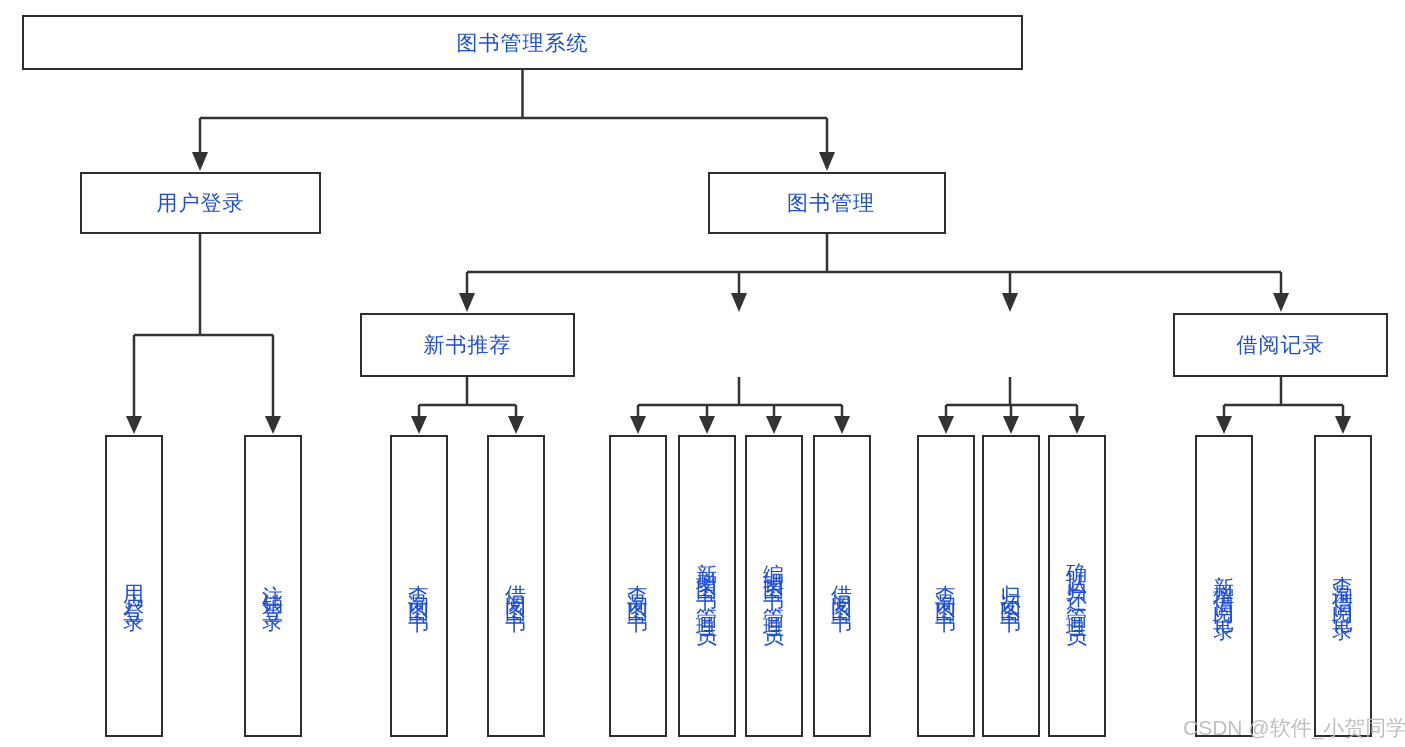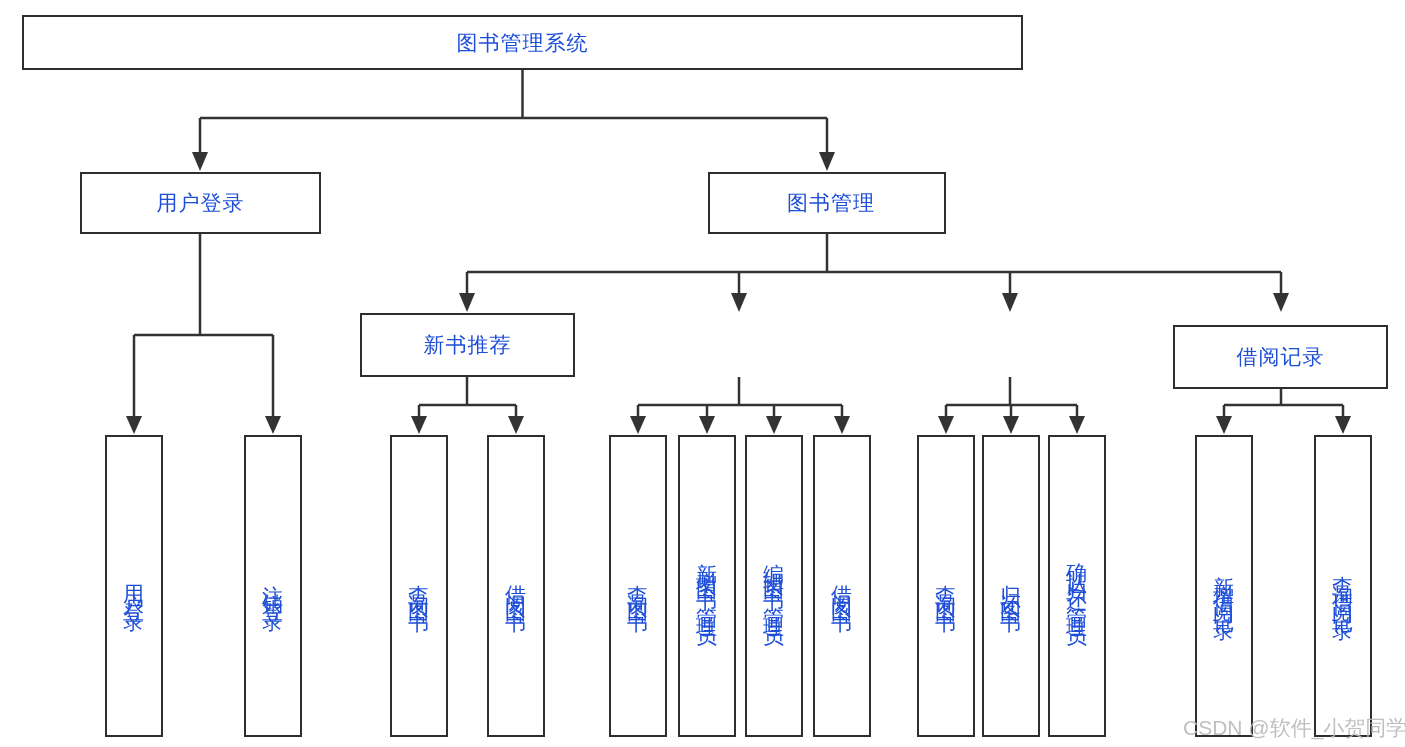--- a/index.html
+++ b/index.html
@@ -127,21 +127,21 @@
   <div class="box h" style="left:80px; top:172px; width:241px; height:62px;">
     <span>用户登录</span>
   </div>
   <div class="box h" style="left:708px; top:172px; width:238px; height:62px;padding-left:8px;">
     <span>图书管理</span>
   </div>
 
   <div class="box h" style="left:360px; top:313px; width:215px; height:64px;">
     <span>新书推荐</span>
   </div>
-  <div class="box h" style="left:1173px; top:325px; width:215px; height:64px;">
+  <div class="box h" style="left:1173px; top:313px; width:215px; height:64px;">
     <span>借阅记录</span>
   </div>
 
   <div class="box v" style="left:105px; top:435px; width:58px; height:302px;">
     <span>用户登录</span>
   </div>
   <div class="box v" style="left:244px; top:435px; width:58px; height:302px;">
     <span>注销登录</span>
   </div>
 

